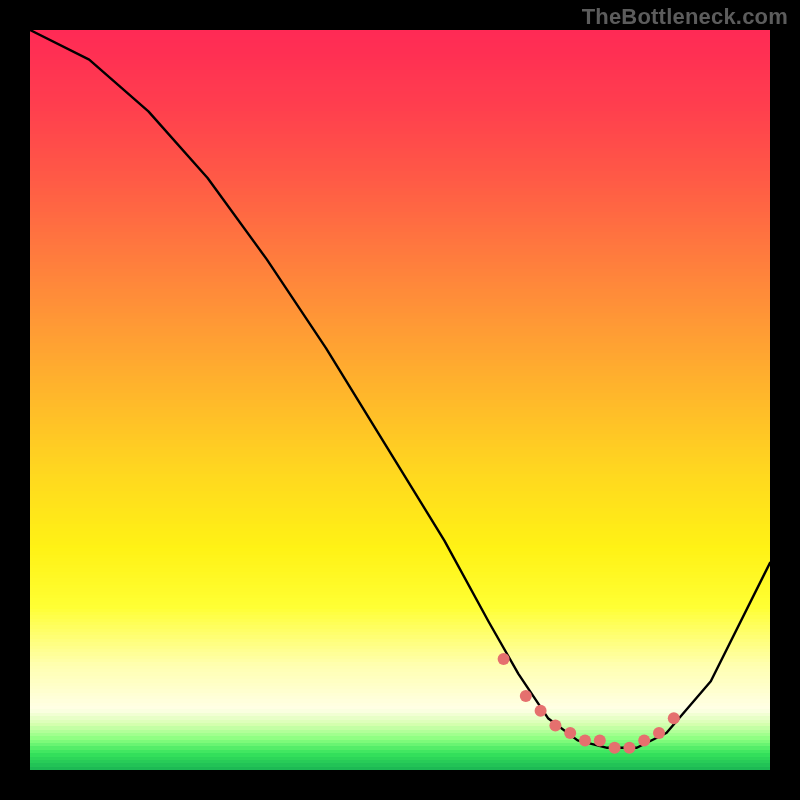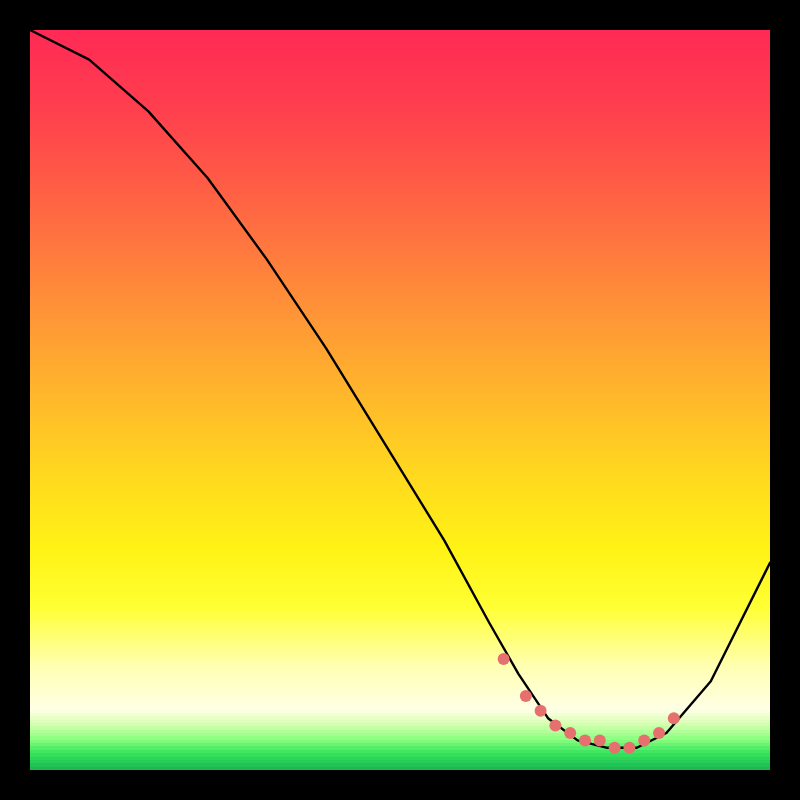--- a/index.html
+++ b/index.html
@@ -56,20 +56,21 @@
     height: 740px;
     z-index: 11;
     pointer-events: none;
   }
 </style>
 </head>
 <body>
 
 <div class="frame">
 
+  <div class="watermark">TheBottleneck.com</div>
 
   <div class="plot-area">
     <div id="gradient-bg">
         <div class="strip" style="top: 0px; height: 4.36364px; background: rgb(255, 42, 85);"></div>
         <div class="strip" style="top: 3.36364px; height: 4.36364px; background: rgb(255, 43, 85);"></div>
         <div class="strip" style="top: 6.72727px; height: 4.36364px; background: rgb(255, 44, 84);"></div>
         <div class="strip" style="top: 10.0909px; height: 4.36364px; background: rgb(255, 45, 84);"></div>
         <div class="strip" style="top: 13.4545px; height: 4.36364px; background: rgb(255, 46, 84);"></div>
         <div class="strip" style="top: 16.8182px; height: 4.36364px; background: rgb(255, 47, 83);"></div>
         <div class="strip" style="top: 20.1818px; height: 4.36364px; background: rgb(255, 47, 83);"></div>

